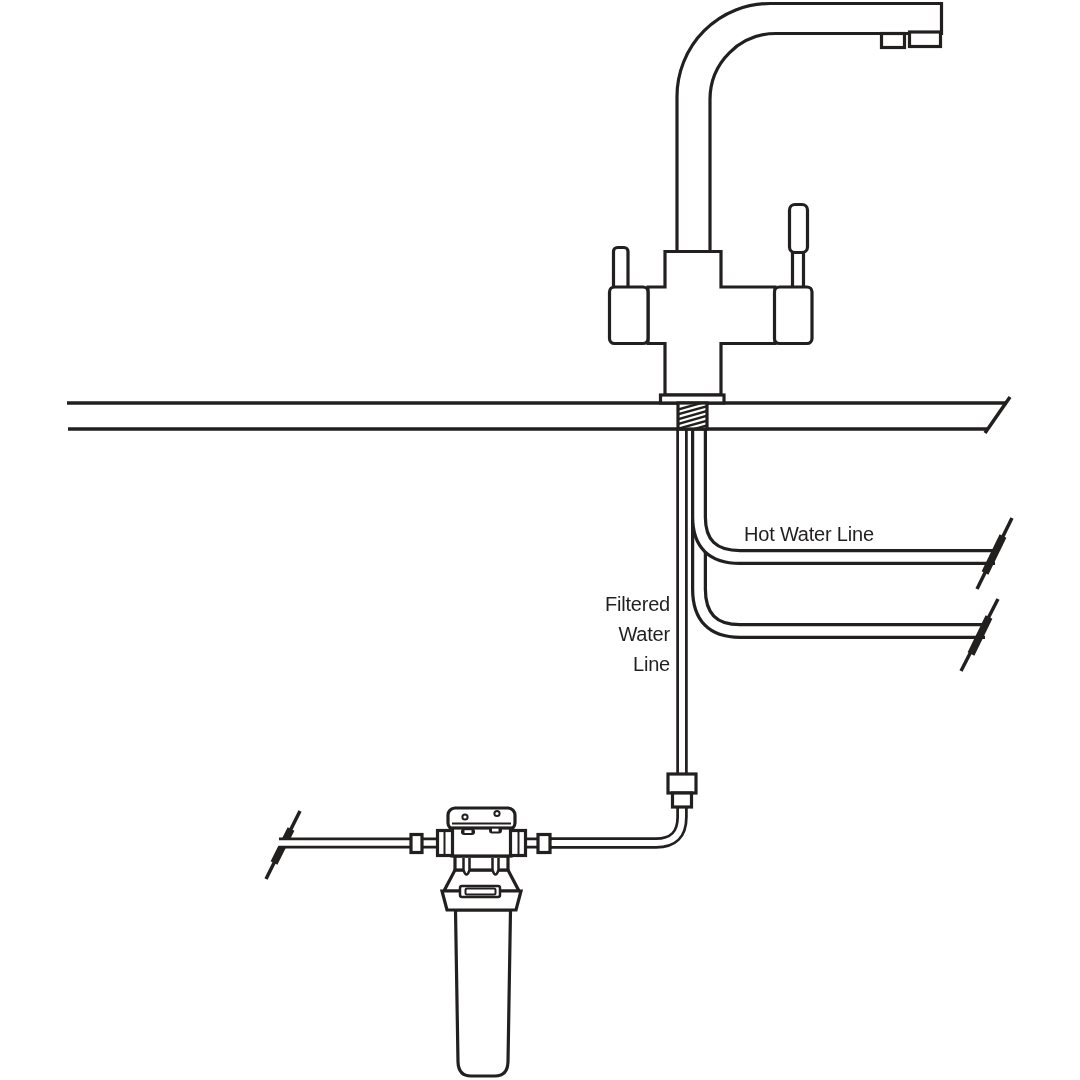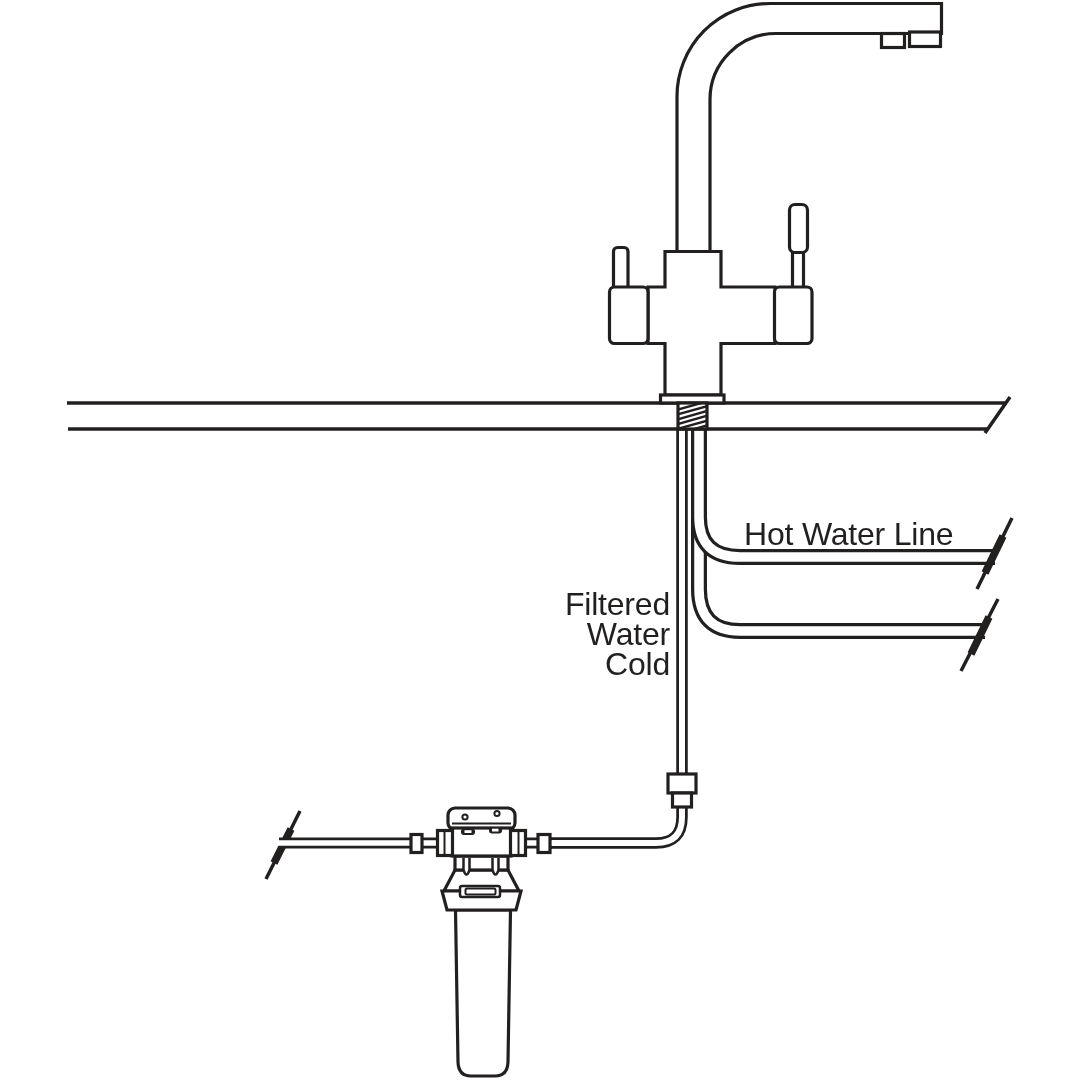--- a/index.html
+++ b/index.html
@@ -2,21 +2,21 @@
 <html><head>
 <meta charset="utf-8">
 <style>
   html,body{margin:0;padding:0;background:#ffffff;}
   .stage{
     position:relative;width:1080px;height:1080px;background:#ffffff;
     overflow:hidden;font-family:"Liberation Sans",sans-serif;
   }
   .stage svg{position:absolute;left:0;top:0;}
   .lbl{
-    position:absolute;font-size:32px;color:#221f1f;
+    position:absolute;font-size:20px;color:#221f1f;
     letter-spacing:-0.2px;white-space:nowrap;line-height:30px;
   }
   .lbl.multi{white-space:pre-line;text-align:right;}
 </style>
 </head>
 <body>
 
 <div class="stage">
 
   <svg width="1080" height="1080" viewBox="0 0 1080 1080">
@@ -150,15 +150,15 @@
       </g>
 
     </g>
   </svg>
 
   <div class="lbl" style="left:744px;top:519px;">Hot Water Line</div>
 
 
   <div class="lbl multi" style="right:410px;top:589px;">Filtered
 Water
-Cold</div>
+Line</div>
 
 </div>
 
 </body></html>

